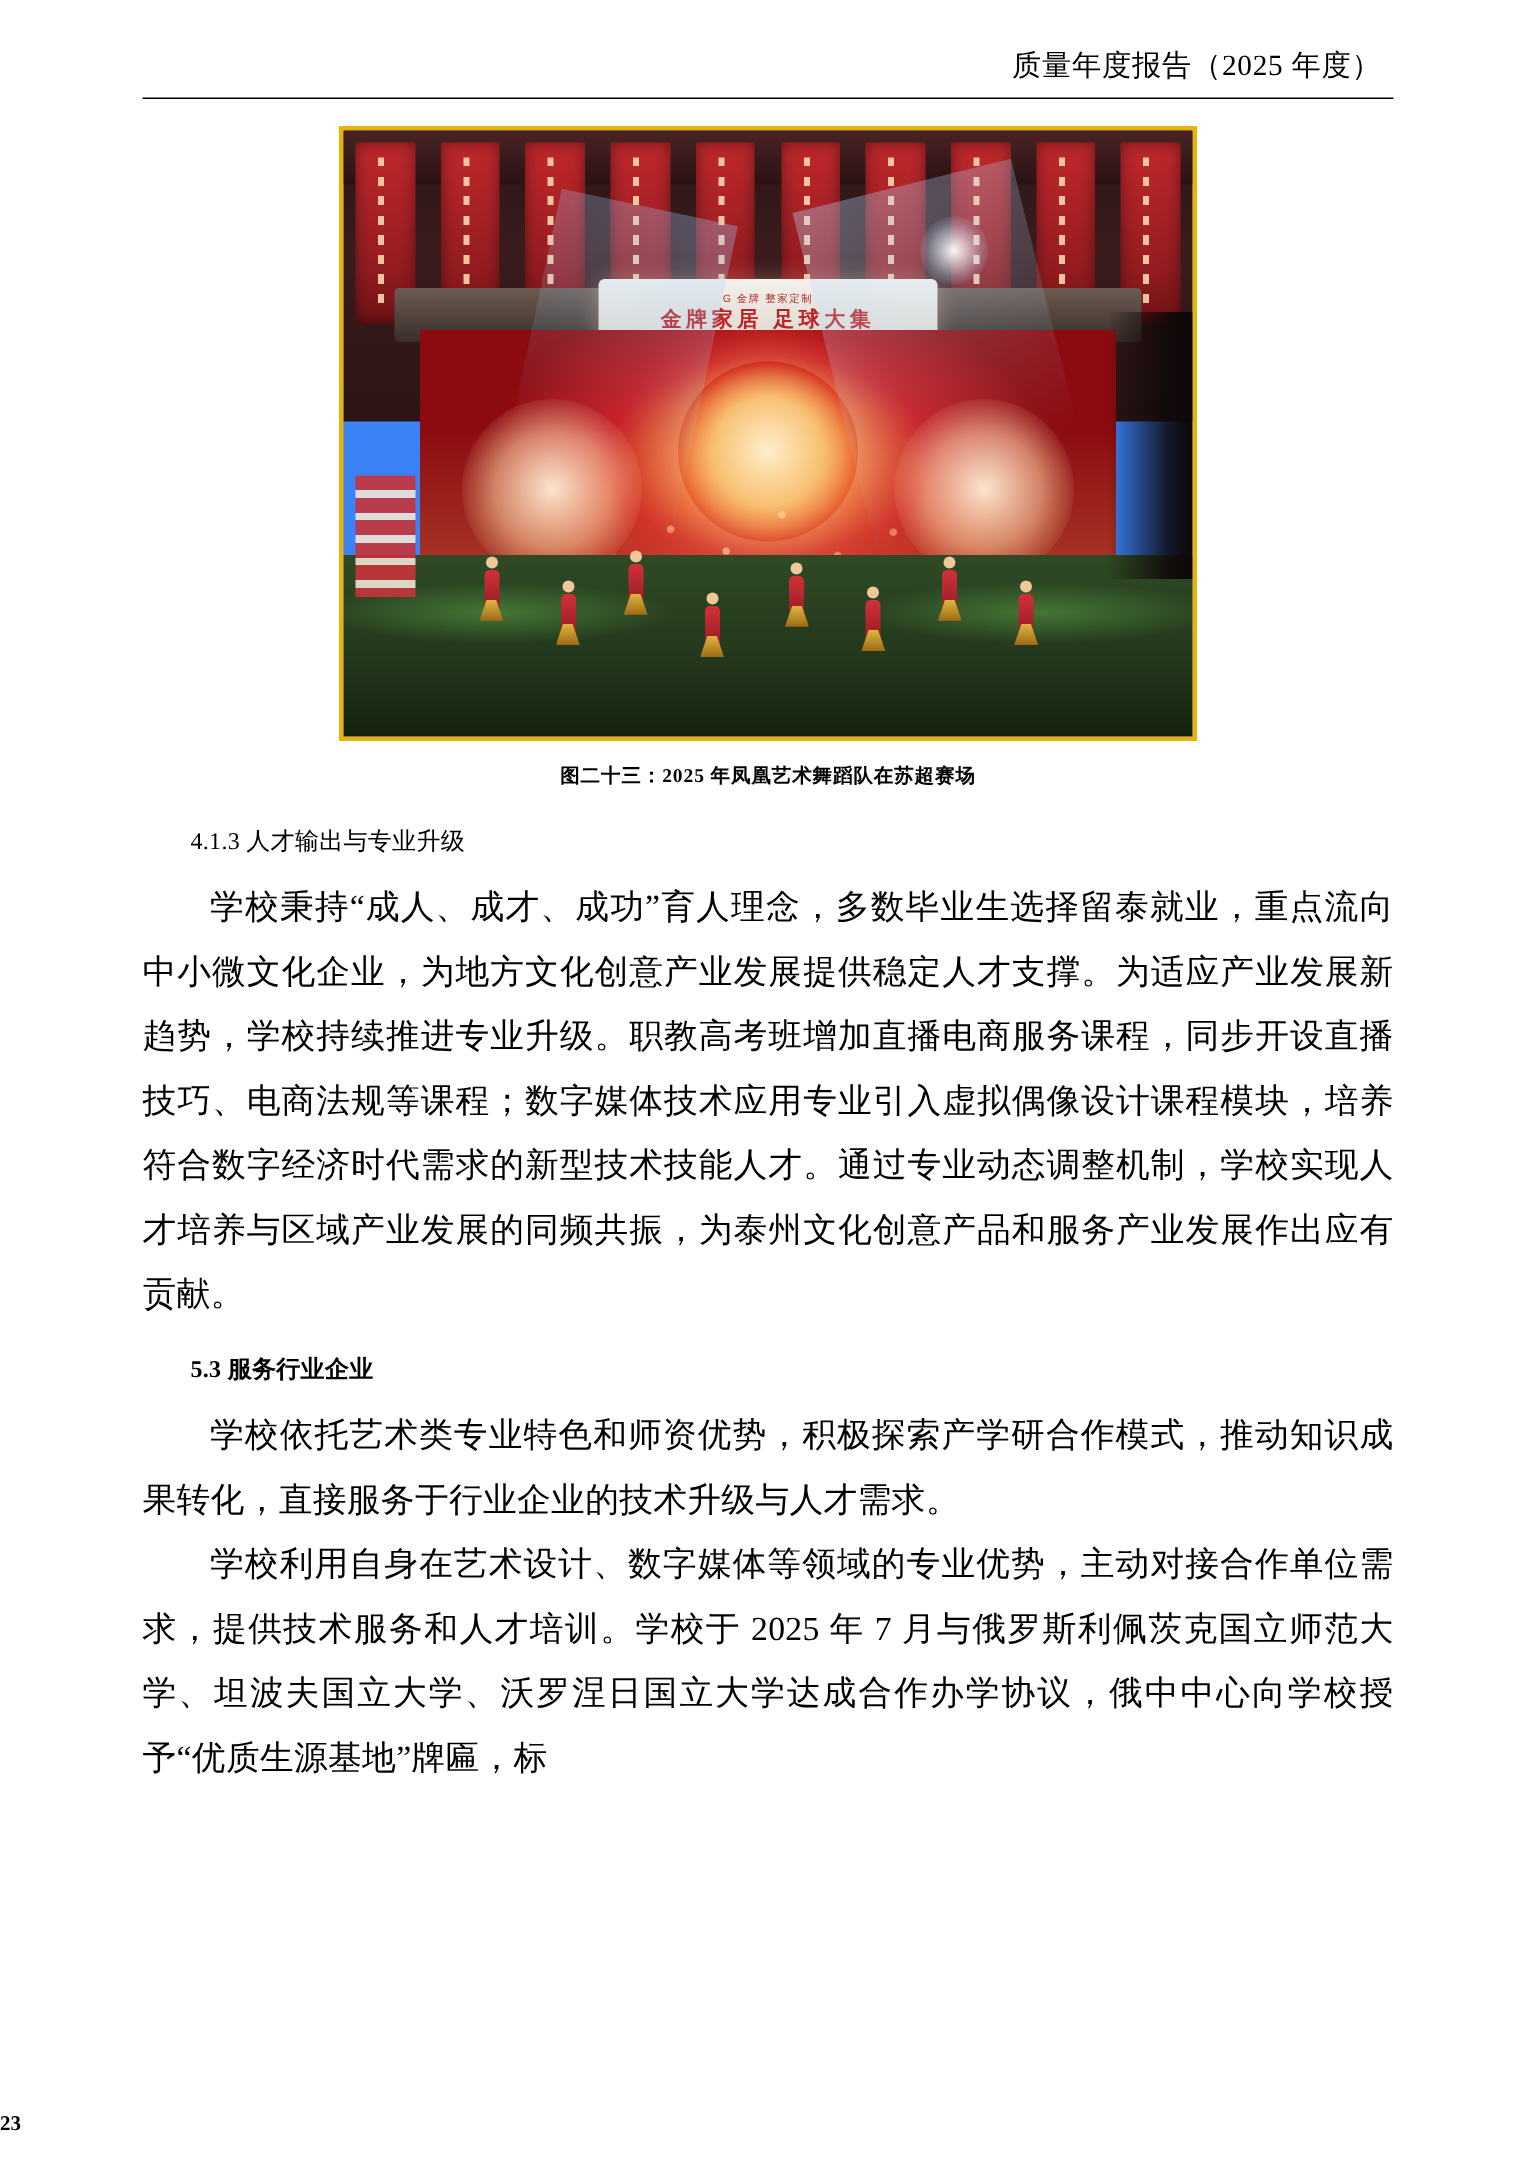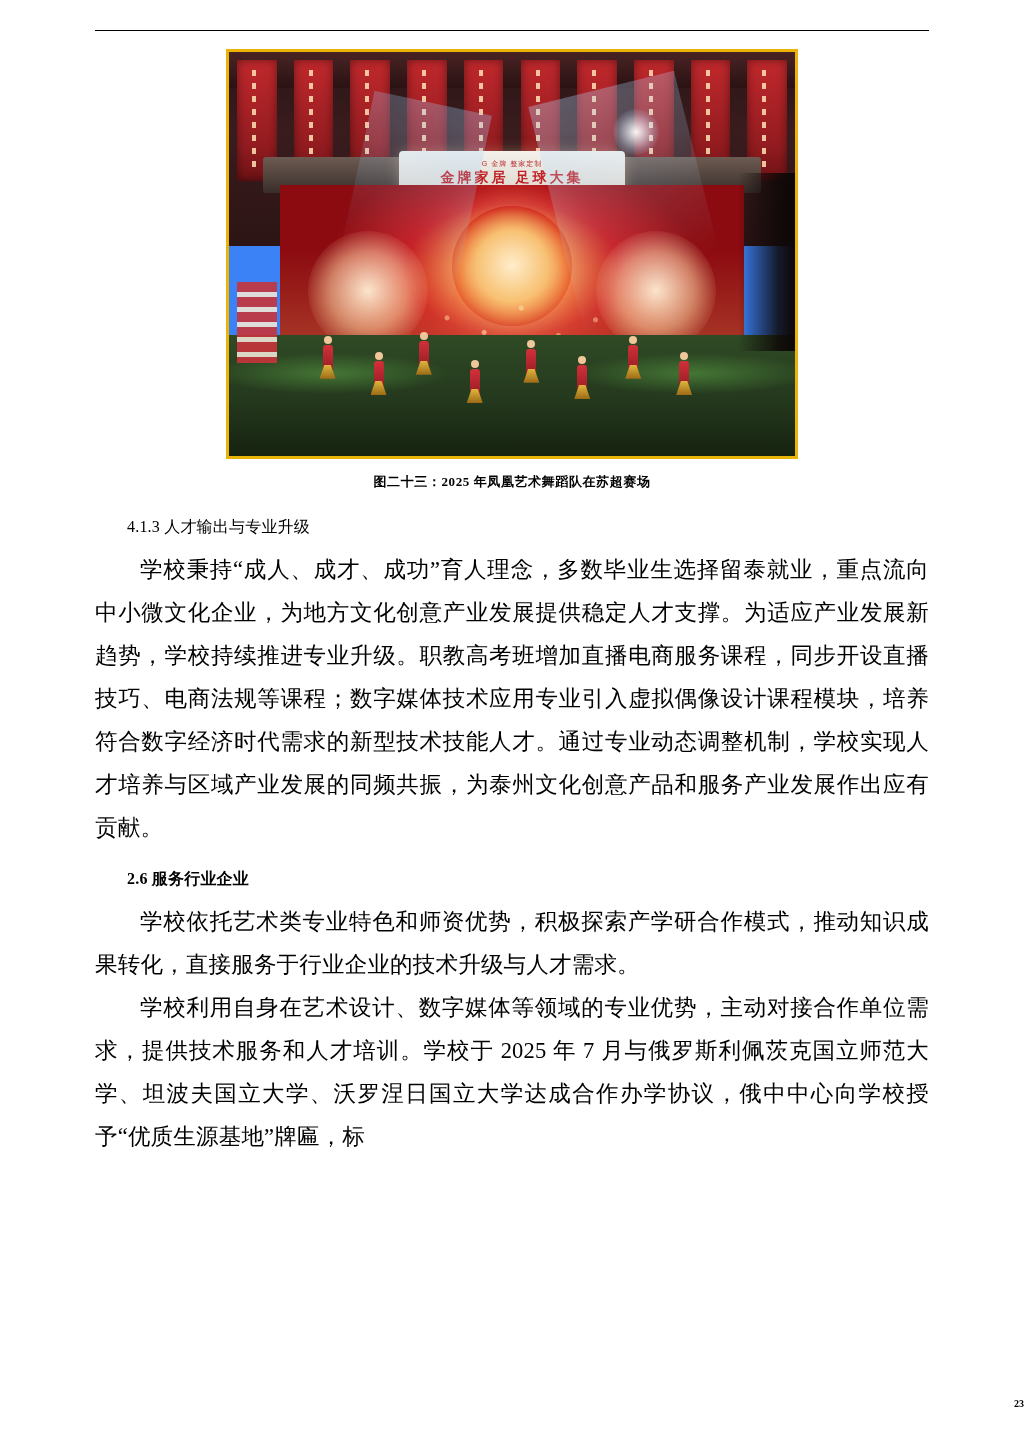--- a/index.html
+++ b/index.html
@@ -258,32 +258,33 @@
     text-indent: 2em;
     font-size: 16px;
     line-height: 43px;
   }
   .heading-bold {
     font-weight: bold;
   }
   .page-number {
     position: absolute;
     left: 0; right: 0;
-    bottom: 40px;
-    text-align: right;
+    bottom: 24px;
+    text-align: left;
     font-family: "Liberation Serif", serif;
-    font-size: 10px;
+    font-size: 14px;
     font-weight: bold;
   }
 </style>
 </head>
 <body>
 
 <div class="page">
 
+  <div class="header">质量年度报告（2025 年度）</div>
   <div class="header-rule"></div>
 
   <div class="figure-block">
     <div class="photo">
       <div class="ph-backwall"></div>
       <div class="ph-roof"></div>
       <div class="ph-banners">
         <div class="ph-banner"></div>
         <div class="ph-banner"></div>
         <div class="ph-banner"></div>
@@ -355,21 +356,21 @@
         </div>
     </div>
     <div class="figure-caption">图二十三：2025 年凤凰艺术舞蹈队在苏超赛场</div>
   </div>
 
   <div class="body-text">
 
     <p class="heading">4.1.3 人才输出与专业升级</p>
     <p class="indent">学校秉持“成人、成才、成功”育人理念，多数毕业生选择留泰就业，重点流向中小微文化企业，为地方文化创意产业发展提供稳定人才支撑。为适应产业发展新趋势，学校持续推进专业升级。职教高考班增加直播电商服务课程，同步开设直播技巧、电商法规等课程；数字媒体技术应用专业引入虚拟偶像设计课程模块，培养符合数字经济时代需求的新型技术技能人才。通过专业动态调整机制，学校实现人才培养与区域产业发展的同频共振，为泰州文化创意产品和服务产业发展作出应有贡献。</p>
 
-    <p class="heading heading-bold">2.6 服务行业企业</p>
+    <p class="heading heading-bold">5.3 服务行业企业</p>
     <p class="indent">学校依托艺术类专业特色和师资优势，积极探索产学研合作模式，推动知识成果转化，直接服务于行业企业的技术升级与人才需求。</p>
 
     <p class="indent">学校利用自身在艺术设计、数字媒体等领域的专业优势，主动对接合作单位需求，提供技术服务和人才培训。学校于 2025 年 7 月与俄罗斯利佩茨克国立师范大学、坦波夫国立大学、沃罗涅日国立大学达成合作办学协议，俄中中心向学校授予“优质生源基地”牌匾，标</p>
 
   </div>
 
   <div class="page-number">23</div>
 </div>
 
 </body></html>

